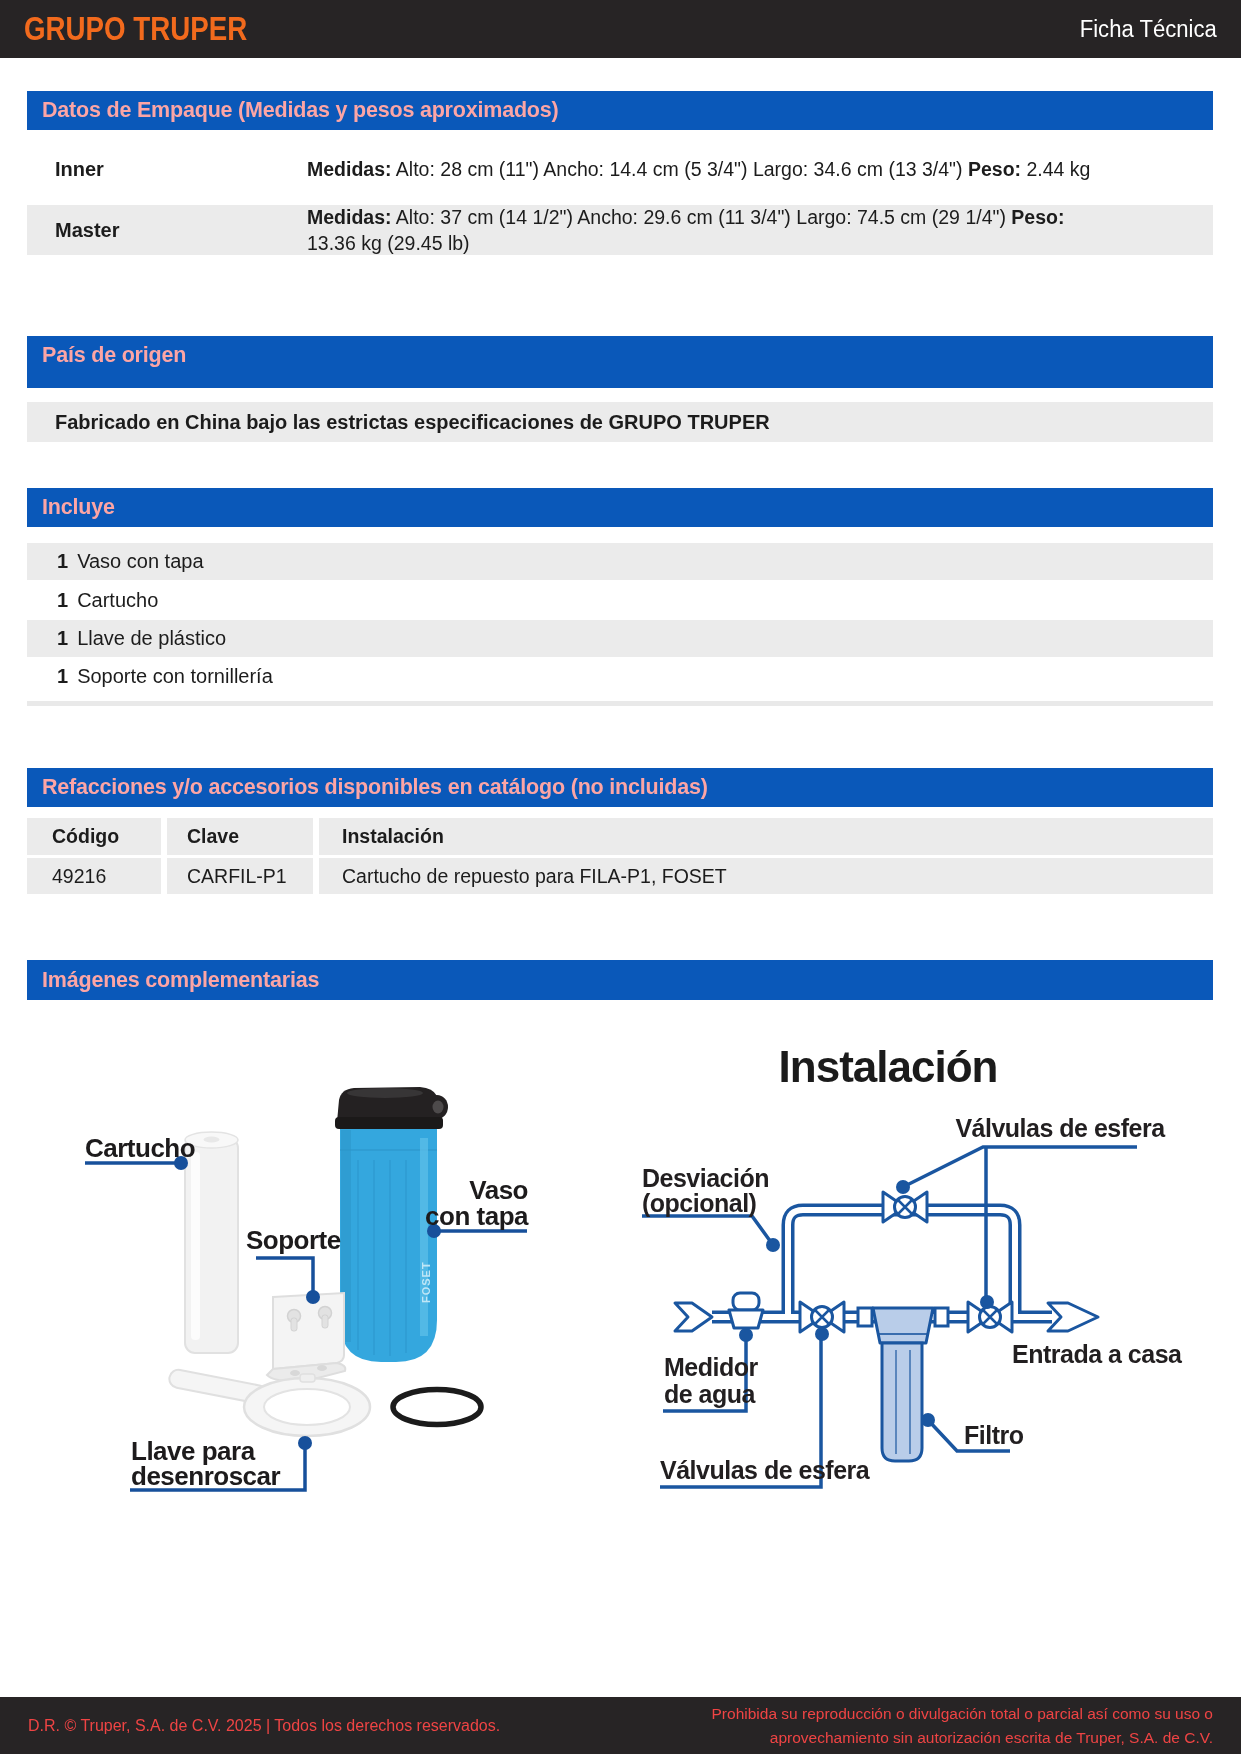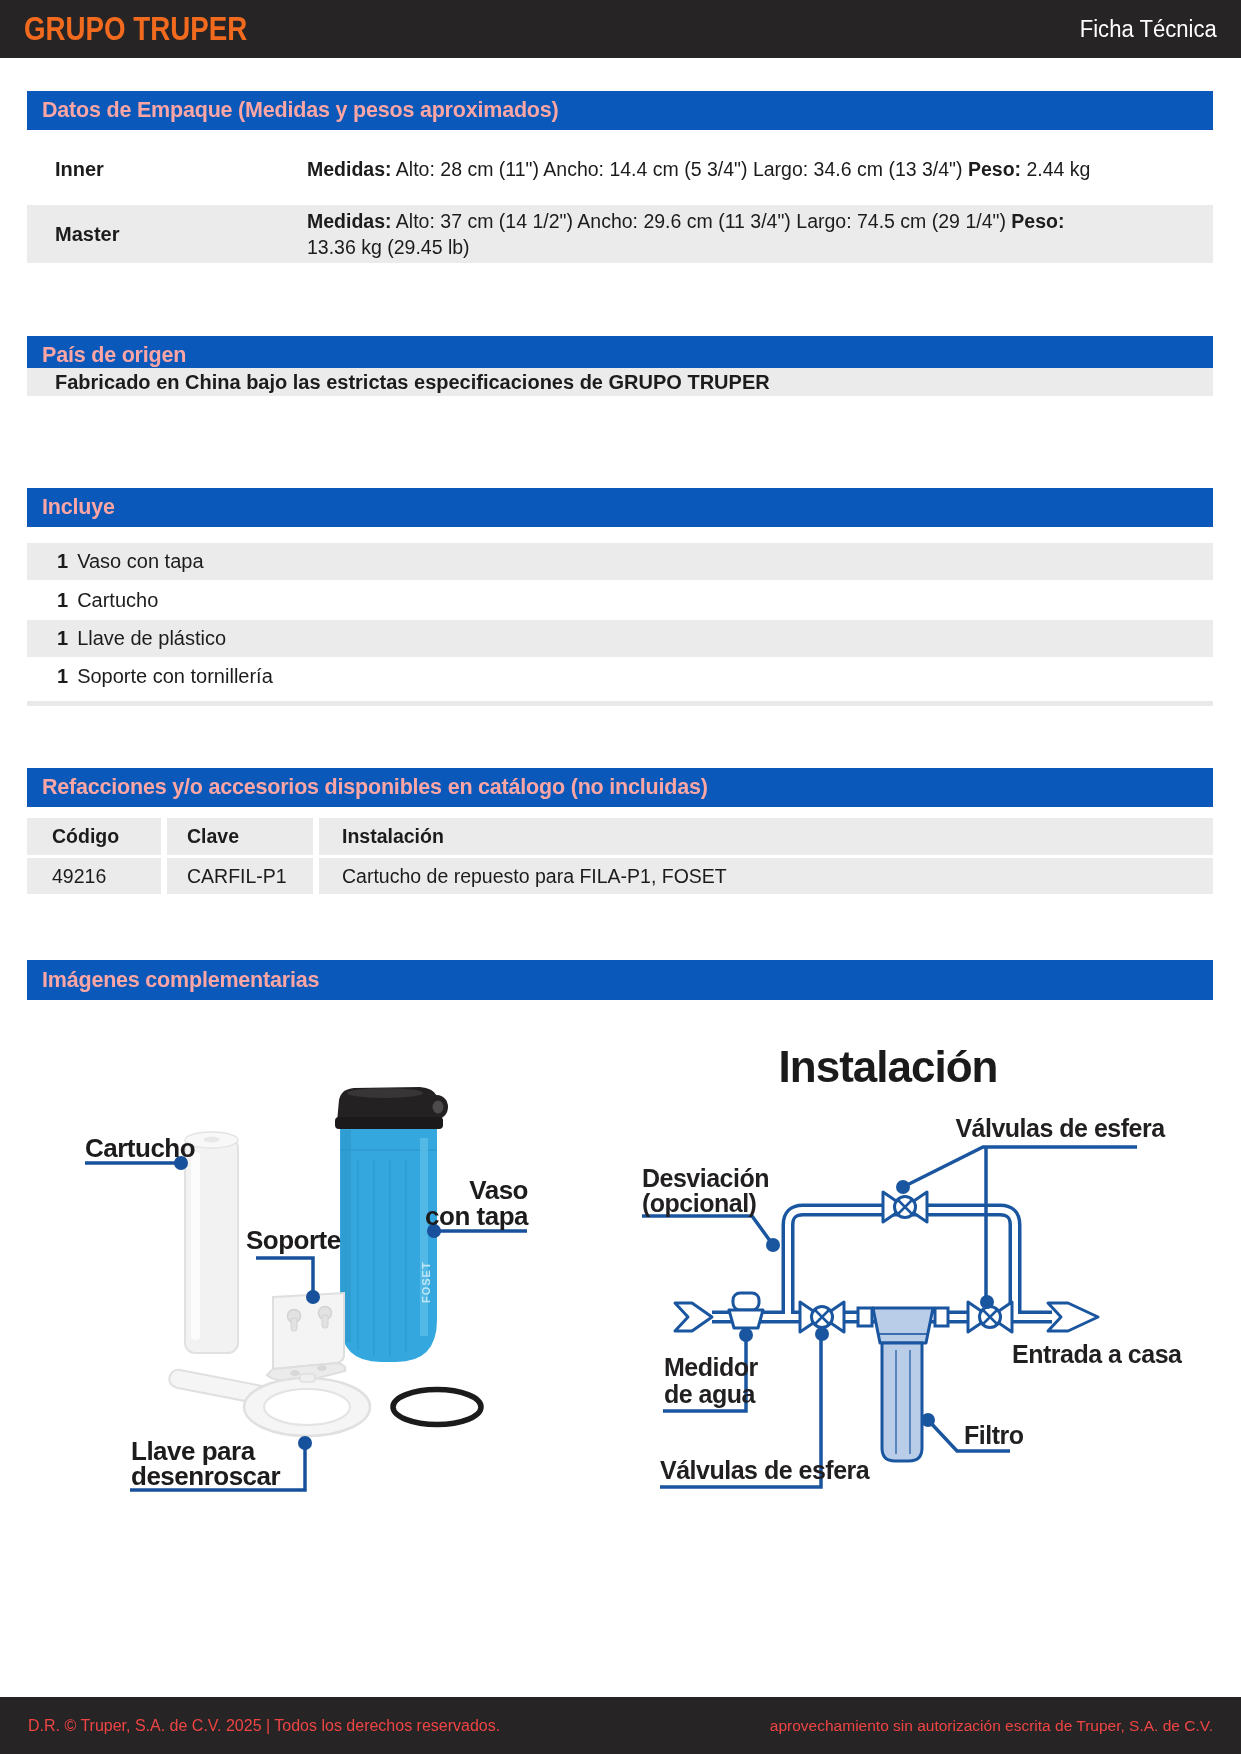--- a/index.html
+++ b/index.html
@@ -21,26 +21,26 @@
   #bar-pais{top:336px;height:52px;line-height:38px;}
   #bar-incluye{top:488px;}
   #bar-refacciones{top:768px;}
   #bar-imagenes{top:960px;height:40px;line-height:40px;}
   
   .row{position:absolute;left:27px;width:1186px;box-sizing:border-box;}
   .gray{background:#ebebeb;}
   
   .emp-row{display:flex;align-items:center;font-size:19.5px;}
   #emp-inner{top:130px;height:78px;}
-  #emp-master{top:205px;height:58px;}
+  #emp-master{top:205px;height:50px;}
   .emp-label{width:280px;padding-left:28px;font-weight:bold;font-size:20px;box-sizing:border-box;}
   .emp-value{flex:1;line-height:26px;padding-right:34px;}
   .emp-value b{font-weight:bold;}
   
-  #pais-row{top:368px;height:28px;display:flex;align-items:center;padding-left:28px;
+  #pais-row{top:402px;height:40px;display:flex;align-items:center;padding-left:28px;
     font-weight:bold;font-size:20px;}
   
   .inc-row{display:flex;align-items:center;padding-left:30px;font-size:20px;}
   #inc-0{top:543px;height:37px;}
   #inc-1{top:580px;height:40px;}
   #inc-2{top:620px;height:37px;}
   #inc-3{top:657px;height:38px;}
   .inc-qty{font-weight:bold;margin-right:9px;}
   #inc-rule{top:701px;height:5px;background:#e9e9e9;}
   
@@ -256,15 +256,16 @@
   <text class="dlabel" x="44" y="356">Medidor</text>
   <text class="dlabel" x="44" y="383">de agua</text>
   <text class="dlabel" x="40" y="459">Válvulas de esfera</text>
   <text class="dlabel" x="344" y="424">Filtro</text>
   <text class="dlabel" x="392" y="343">Entrada a casa</text>
 </svg>
 
 <div class="footer">
   <div class="foot-left">D.R. © Truper, S.A. de C.V. 2025 | Todos los derechos reservados.</div>
   <div class="foot-right">
+    <div>Prohibida su reproducción o divulgación total o parcial así como su uso o</div>
     <div>aprovechamiento sin autorización escrita de Truper, S.A. de C.V.</div>
   </div>
 </div>
 
 </body></html>

